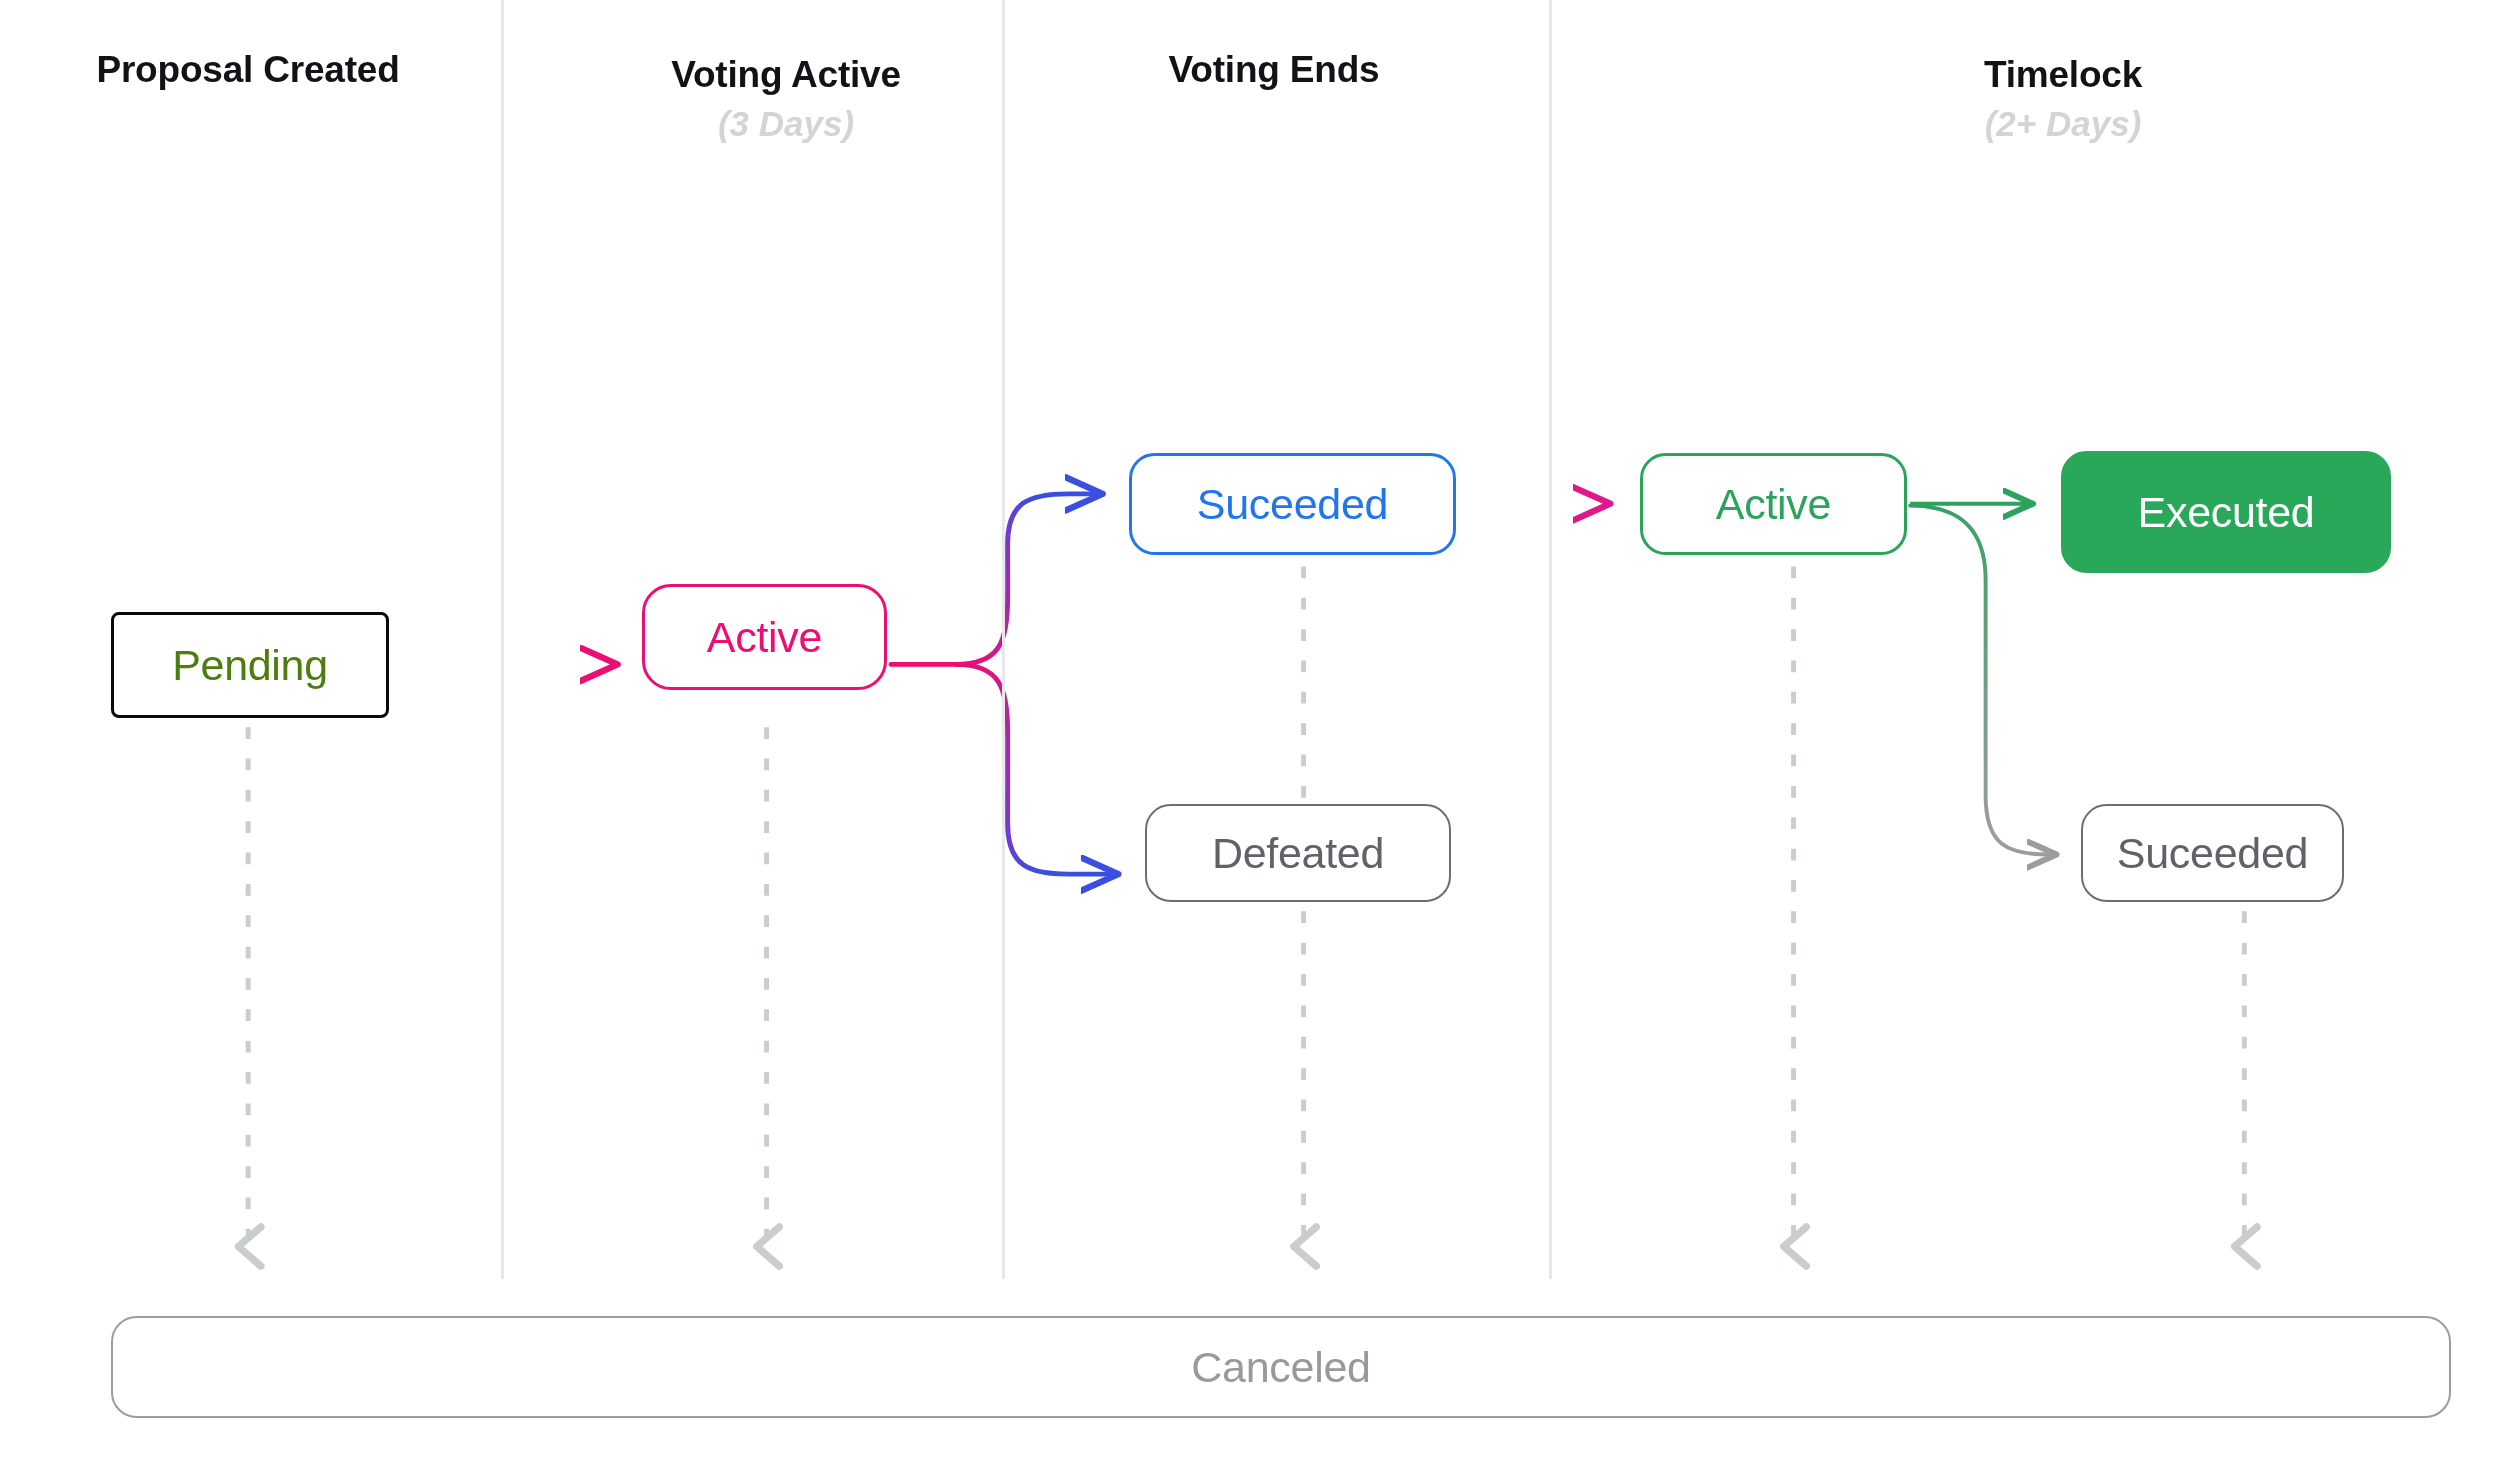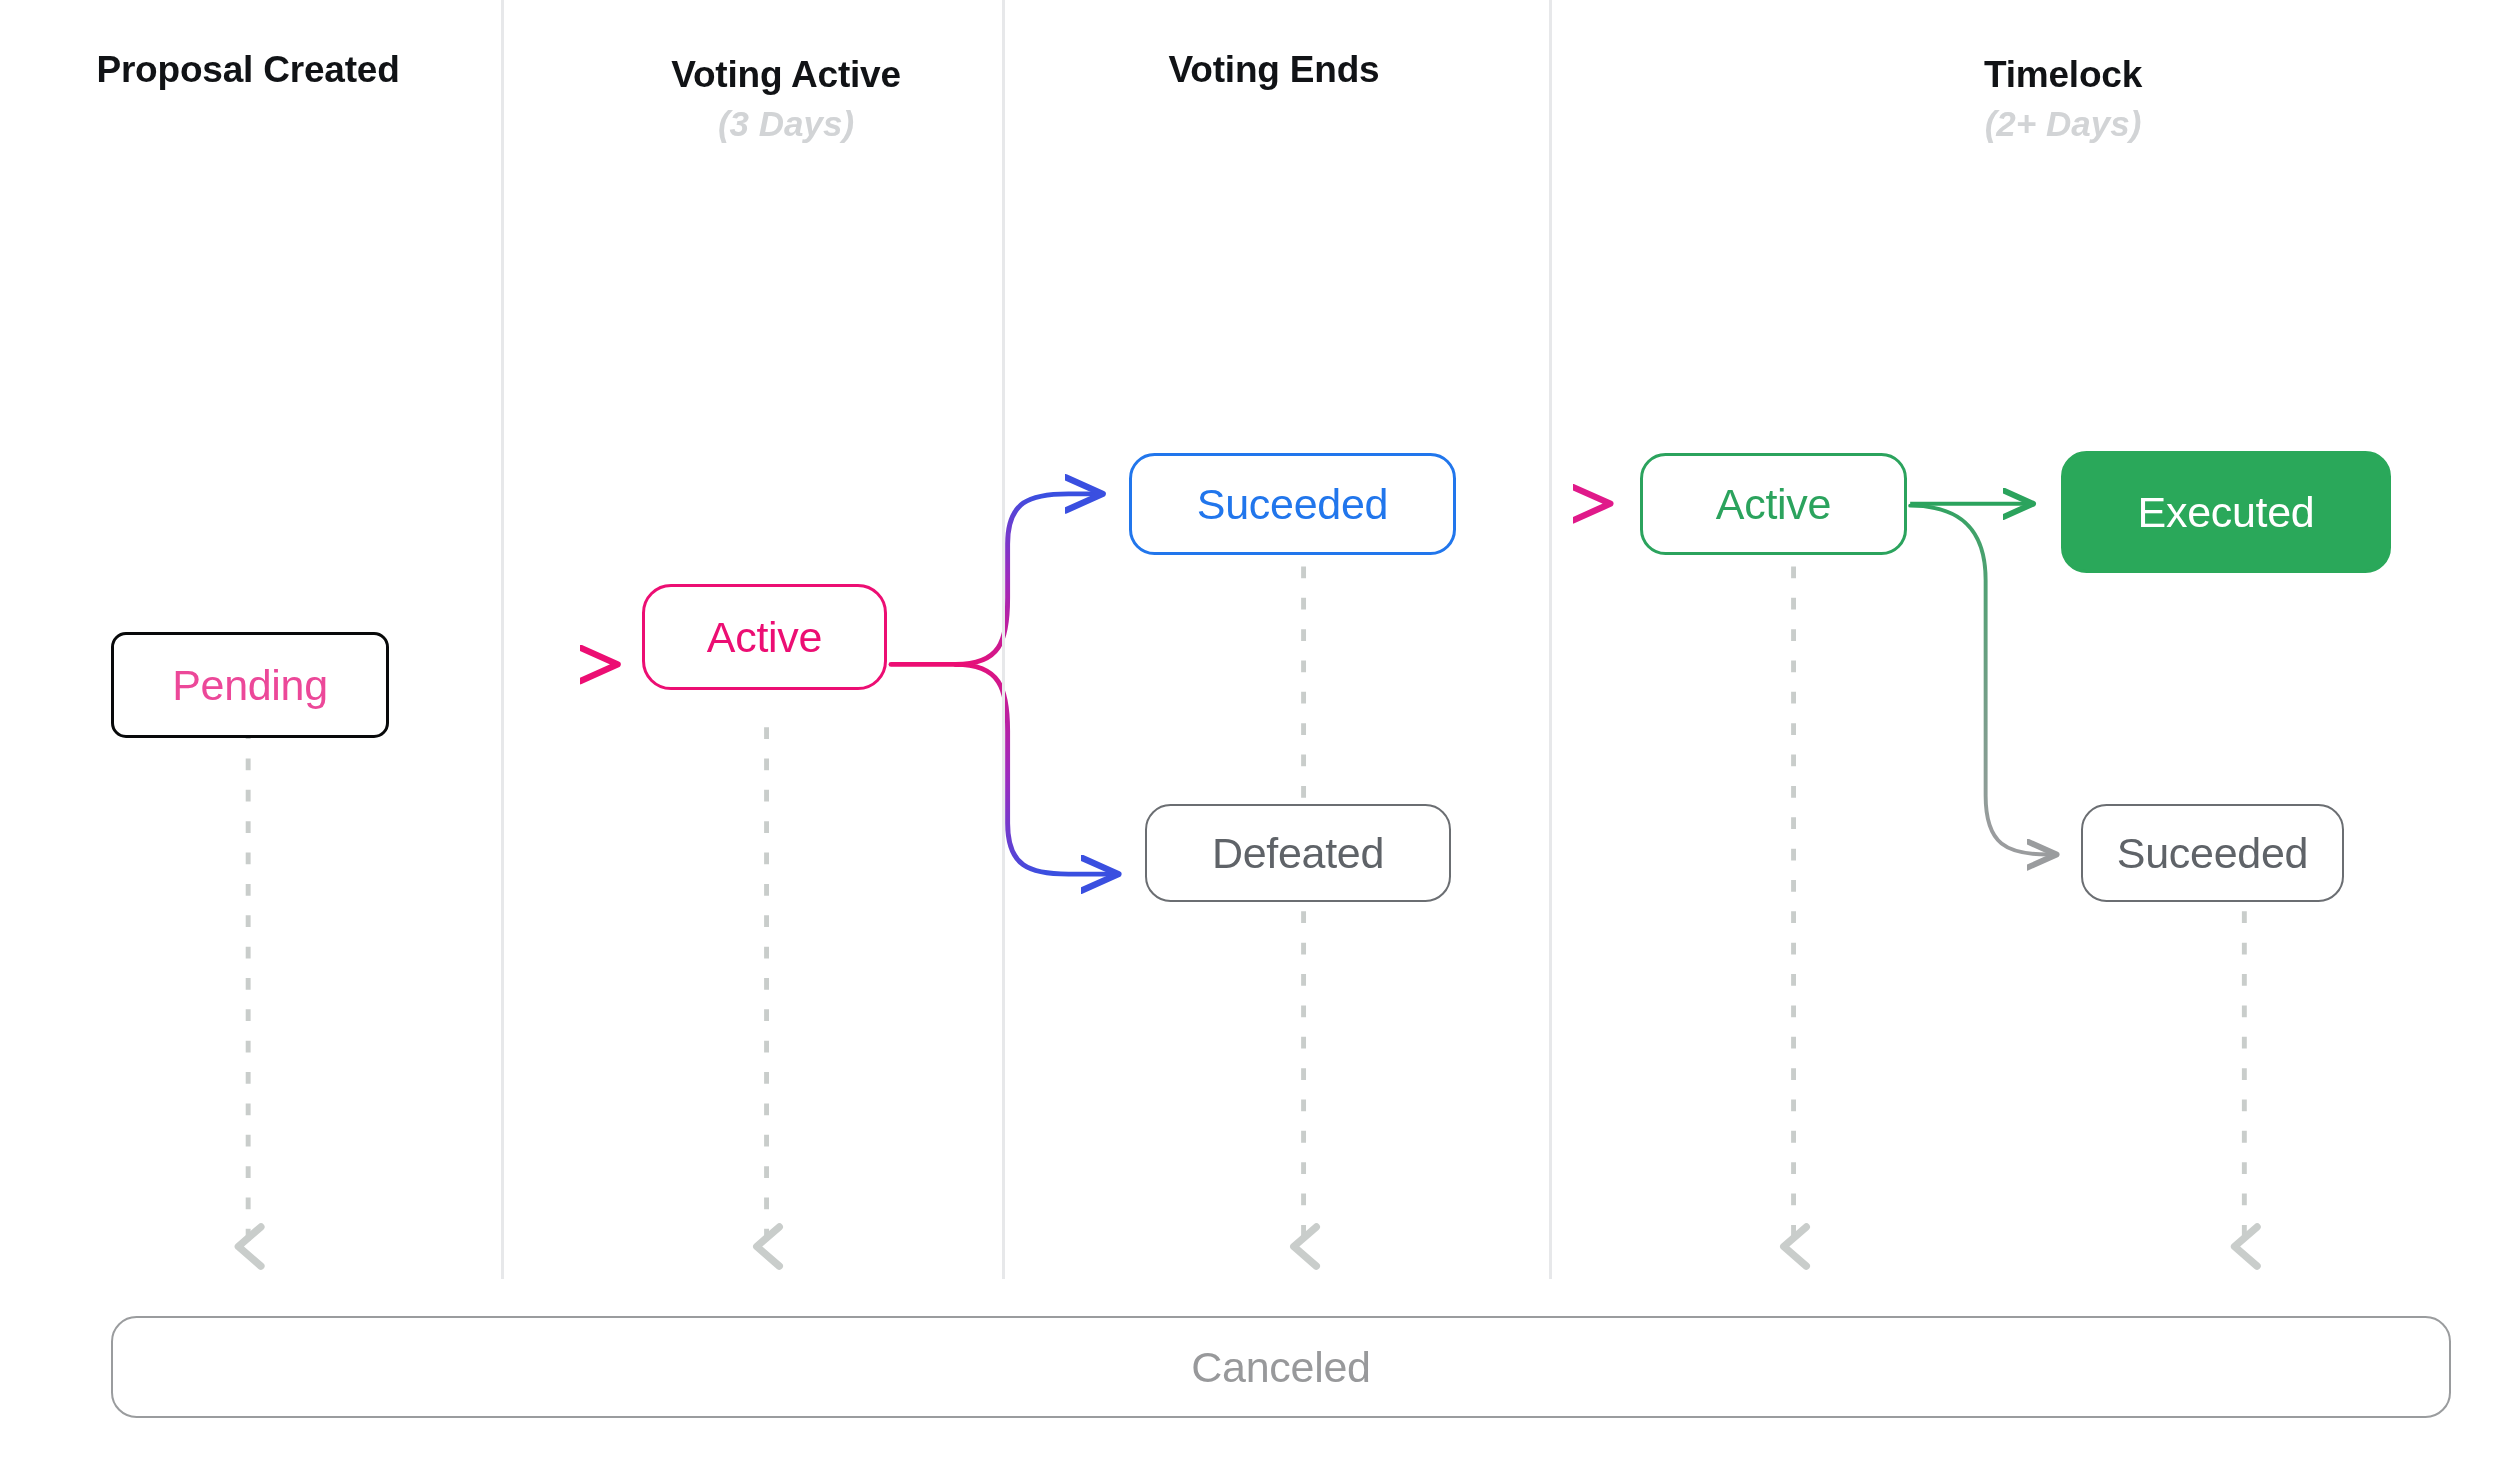--- a/index.html
+++ b/index.html
@@ -51,21 +51,21 @@
     display:flex;
     align-items:center;
     justify-content:center;
     border-radius:25.5px;
     font-size:43px;
     line-height:1;
     letter-spacing:-0.3px;
     background:#ffffff;
     white-space:nowrap;
   }
-  .node.pending  { border:3.9px solid #08090a; color:#ec4899; border-radius:15px;margin-top:20px; }
+  .node.pending  { border:3.9px solid #08090a; color:#4d7c0f; border-radius:8px; }
   .node.active   { border:3.9px solid #ec0e73; color:#ec0e73; border-radius:29px; }
   .node.succeeded{ border:3.9px solid #2176ec; color:#2176ec; border-radius:25.5px; }
   .node.queued   { border:3.9px solid #2ba35d; color:#2ba35d; border-radius:25.5px; }
   .node.executed { background:#2aa85a; color:#ffffff; border:3.9px solid #2aa85a; border-radius:25.5px; }
   .node.defeated { border:2.9px solid #6b6e72; color:#5f6368; border-radius:25.5px; }
   .node.expired  { border:2.9px solid #6b6e72; color:#5f6368; border-radius:25.5px; }
 
   
   .canceled-bar {
     position:absolute;

